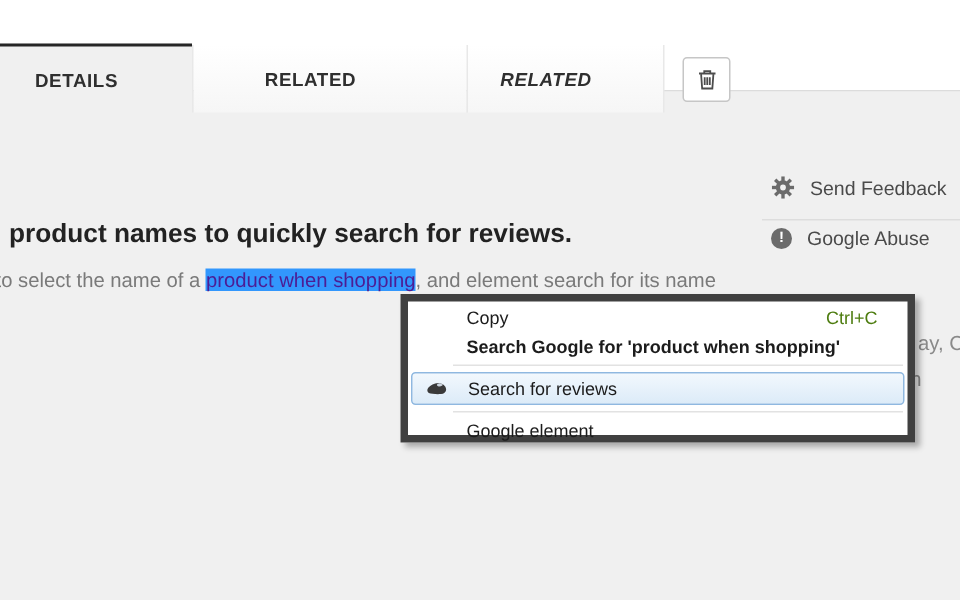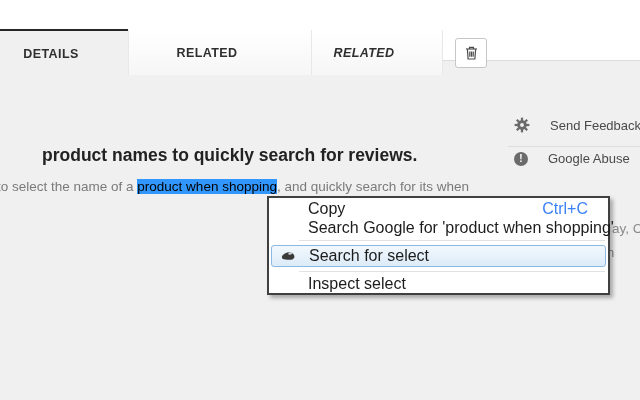--- a/index.html
+++ b/index.html
@@ -13,45 +13,45 @@
   .tabbar{position:absolute;left:0;top:15px;width:640px;height:46px;background:#ffffff;border-bottom:1px solid #dcdcdc;box-sizing:border-box;}
   .tab{position:absolute;display:flex;align-items:center;justify-content:center;font-size:12.5px;font-weight:bold;color:#2f2f2f;letter-spacing:.4px;cursor:pointer;box-sizing:border-box;}
   .tab .tl{transform:translateX(-13px);}
   .tab-details{left:0;top:14px;width:128px;height:48px;background:#f0f0f0;border-top:2px solid #262626;}
   .tab-reviews{left:128px;top:15px;width:183px;height:45px;background:linear-gradient(#ffffff,#f6f6f6);border-left:1px solid #e8e8e8;}
   .tab-related{left:311px;top:15px;width:132px;height:45px;background:linear-gradient(#ffffff,#f6f6f6);border-left:1px solid #e8e8e8;border-right:1px solid #e8e8e8;font-style:italic;}
 
   .trash-btn{position:absolute;left:455px;top:23px;width:32px;height:30px;border:1px solid #c6c6c6;border-radius:3px;background:#ffffff;display:flex;align-items:center;justify-content:center;cursor:pointer;box-sizing:border-box;}
 
   
-  .side-link{position:absolute;display:flex;align-items:center;gap:20px;font-size:13px;color:#4a4a4a;cursor:pointer;}
+  .side-link{position:absolute;display:flex;align-items:center;gap:10px;font-size:13px;color:#4a4a4a;cursor:pointer;}
   .send-feedback{left:514px;top:117px;}
   .report-abuse{left:514px;top:151px;}
   .side-divider{position:absolute;left:508px;top:146px;width:132px;height:1px;background:#dddddd;}
   .report-dot{width:14px;height:14px;border-radius:50%;background:#6b6b6b;color:#ffffff;font-size:10px;font-weight:bold;display:flex;align-items:center;justify-content:center;line-height:1;}
 
   
-  .heading{position:absolute;left:6px;top:146px;font-size:17.5px;line-height:19px;font-weight:bold;color:#222222;white-space:nowrap;margin-left:36px;}
+  .heading{position:absolute;left:6px;top:146px;font-size:17.5px;line-height:19px;font-weight:bold;color:#222222;white-space:nowrap;}
   .para{position:absolute;left:-3px;top:177px;font-size:13.5px;line-height:20px;color:#7a7a7a;white-space:nowrap;}
-  .sel{background:#3297fd;color:#000000;text-align:right;}
+  .sel{background:#3297fd;color:#4c1d95;text-align:right;}
   .frag{position:absolute;font-size:13.5px;color:#8a8a8a;white-space:nowrap;}
   .frag-1{left:612px;top:221px;}
   .frag-2{left:600px;top:245px;}
 
   
-  .cmenu{position:absolute;left:267px;top:196px;width:343px;height:99px;background:#ffffff;border:2px solid #404040;box-shadow:3px 3px 4px rgba(0,0,0,0.3);box-sizing:border-box;font-size:16px;color:#1c1c1c;}
+  .cmenu{position:absolute;left:267px;top:196px;width:343px;height:99px;background:#ffffff;border:5px solid #404040;box-shadow:3px 3px 4px rgba(0,0,0,0.3);box-sizing:border-box;font-size:12px;color:#1c1c1c;}
   .citem{position:absolute;left:2px;right:2px;height:18px;line-height:18px;padding-left:37px;box-sizing:border-box;cursor:pointer;white-space:nowrap;}
   .ci-copy{top:2px;}
-  .ci-google{top:21px;}
+  .ci-google{top:21px;font-weight:bold;}
   .ci-reviews{top:47px;height:22px;line-height:20px;border:1px solid #8fb8e0;border-radius:3px;background:linear-gradient(#f2f8fd,#dcebf8);}
   .ci-inspect{top:77px;}
   .csep{position:absolute;left:30px;right:3px;height:1px;background:#e2e2e2;}
   .csep-1{top:42px;}
   .csep-2{top:73px;}
-  .cshortcut{position:absolute;right:18px;top:0;color:#3b82f6;}
+  .cshortcut{position:absolute;right:18px;top:0;color:#4d7c0f;}
   .ci-icon{position:absolute;left:9px;top:4px;width:15px;height:12px;}
 
   svg{display:block;}
 </style>
 </head>
 <body>
 
 <div class="stage">
 
   <div class="content-bg"></div>
@@ -102,21 +102,21 @@
 
   <div class="side-divider"></div>
 
   <div class="side-link report-abuse">
     <span class="report-dot">!</span>
     <span>Google Abuse</span>
   </div>
 
   <div class="heading">product names to quickly search for reviews.</div>
 
-  <div class="para"><span>to select the name of a </span><span class="sel">product when shopping</span><span>, and quickly search for its when</span></div>
+  <div class="para"><span>to select the name of a </span><span class="sel">product when shopping</span><span>, and element search for its name</span></div>
 
   <div class="frag frag-1">ay, C</div>
   <div class="frag frag-2">sh</div>
 
   <div class="cmenu">
 
     <div class="citem ci-copy">
       <span>Copy</span>
       <span class="cshortcut">Ctrl+C</span>
     </div>
@@ -127,24 +127,24 @@
 
     <div class="csep csep-1"></div>
 
     <div class="citem ci-reviews">
       <span class="ci-icon">
         <svg width="15" height="12" viewBox="0 0 16 12">
           <path d="M2 9.2C.9 8.6.5 6.9 1.6 5.5 3.4 3.2 7 1.5 10 2.2c2.8.6 4.6 2.8 4.3 4.8-.2 1.6-1.6 2.7-3.6 2.9-3 .3-7.1-.1-8.7-.7z" fill="#3a3a3a"></path>
           <path d="M9.4 2.3c1.5.2 2.7 1.1 2.7 1.1s-1.5 1.6-3.1 1.2c-1.2-.3-1.5-1.2-.9-1.8.4-.4 1.3-.5 1.3-.5z" fill="#cdd6e0"></path>
         </svg>
       </span>
-      <span>Search for select</span>
+      <span>Search for reviews</span>
     </div>
 
     <div class="csep csep-2"></div>
 
     <div class="citem ci-inspect">
-      <span>Inspect select</span>
+      <span>Google element</span>
     </div>
 
   </div>
 
 </div>
 
 </body></html>

